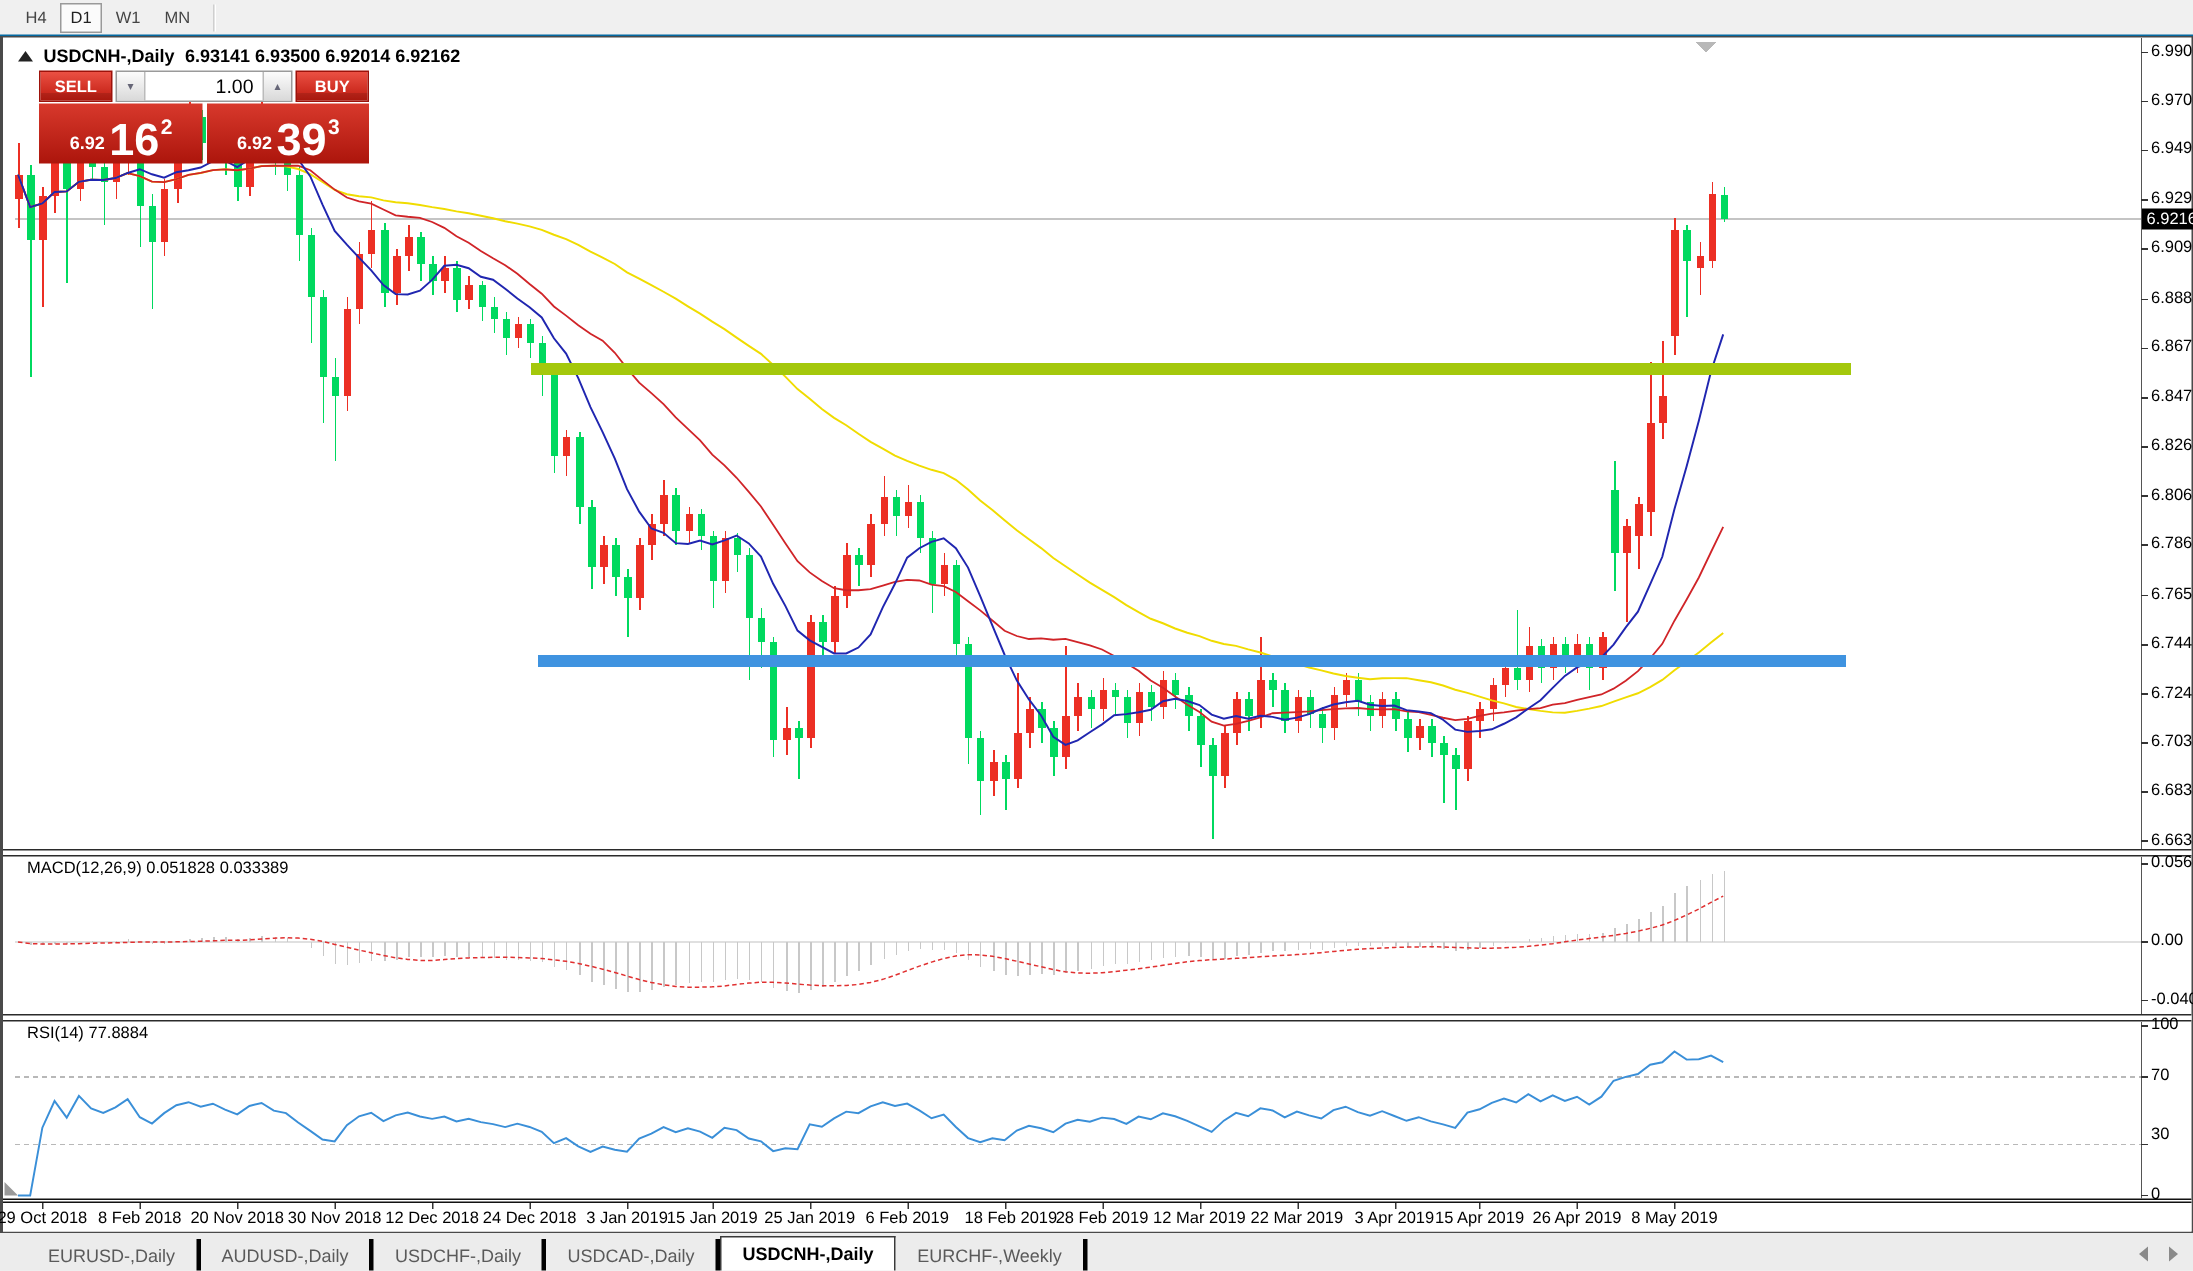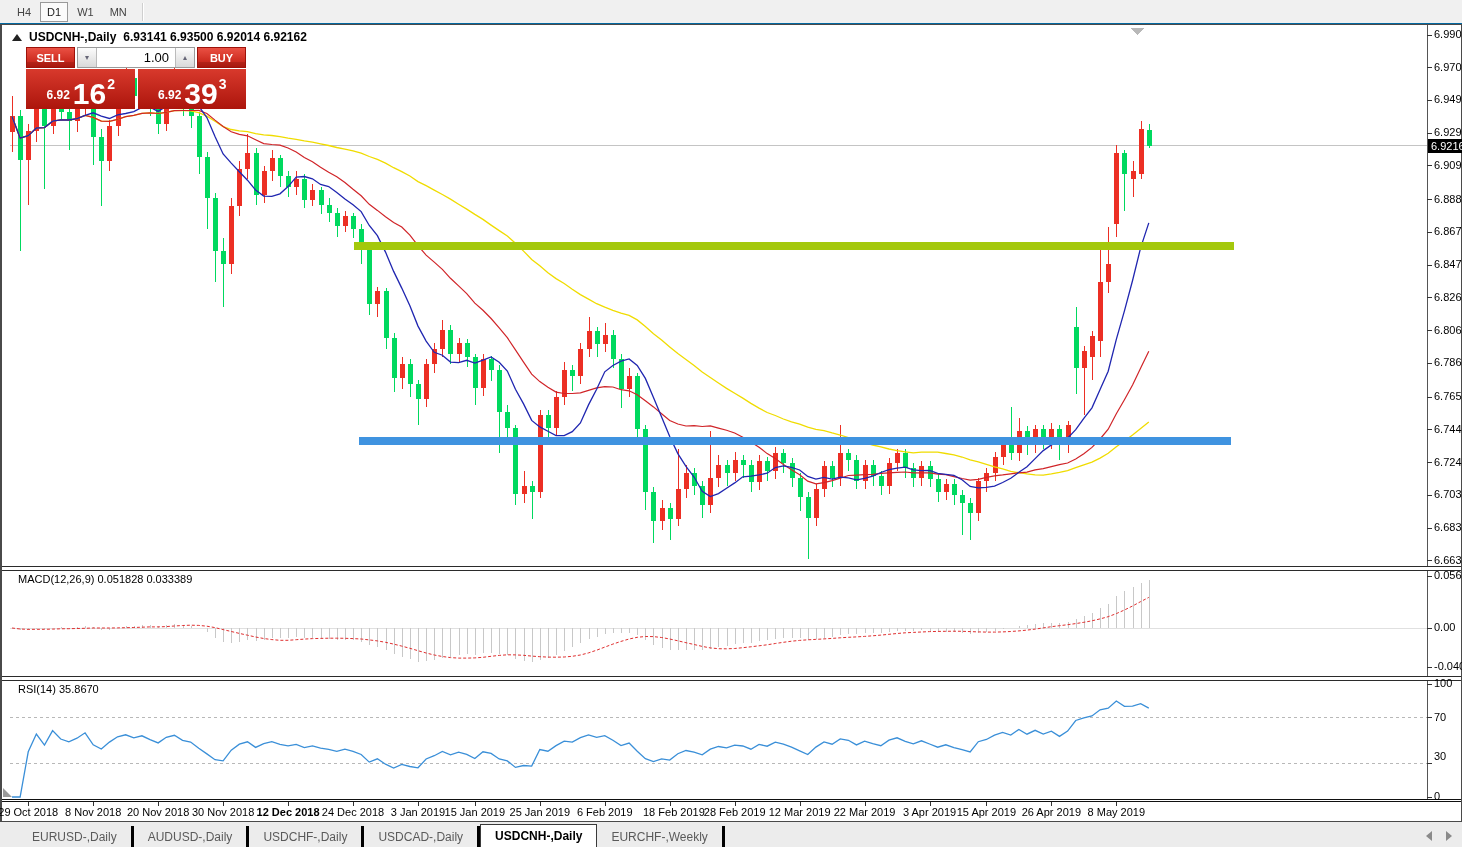--- a/index.html
+++ b/index.html
@@ -614,43 +614,43 @@
         <line x1="8" y1="36.900000000000006" x2="1425" y2="36.900000000000006" stroke="#b8b8b8" stroke-width="1" stroke-dasharray="3,3"></line>
         <line x1="8" y1="82.1" x2="1425" y2="82.1" stroke="#b8b8b8" stroke-width="1" stroke-dasharray="3,3"></line>
         <polyline points="10,116.0 18.119999999999997,116.0 26.24,70.8 34.36,53.0 42.48,64.1 50.599999999999994,49.6 58.72,58.0 66.84,60.9 74.96,57.2 83.08,51.8 91.19999999999999,63.8 99.32,68.0 107.44,61.1 115.55999999999999,55.8 123.67999999999999,53.8 131.79999999999998,56.8 139.92,54.8 148.04,58.7 156.16,61.9 164.27999999999997,56.3 172.39999999999998,54.3 180.51999999999998,59.4 188.64,61.1 196.76,67.3 204.88,72.9 212.99999999999997,78.7 221.11999999999998,79.9 229.23999999999998,69.1 237.35999999999999,63.2 245.48,60.8 253.59999999999997,66.4 261.71999999999997,62.6 269.84,60.7 277.96,63.3 286.08,64.9 294.2,63.4 302.32,66.6 310.44,64.8 318.55999999999995,67.1 326.67999999999995,68.4 334.79999999999995,70.4 342.91999999999996,68.1 351.03999999999996,70.3 359.15999999999997,73.5 367.28,81.1 375.4,77.8 383.52,83.2 391.64,87.0 399.76,83.4 407.87999999999994,85.5 415.99999999999994,86.8 424.11999999999995,78.0 432.23999999999995,74.7 440.35999999999996,70.4 448.47999999999996,73.8 456.59999999999997,71.2 464.71999999999997,73.4 472.84,77.5 480.96,70.8 489.0799999999999,72.4 497.19999999999993,78.0 505.31999999999994,79.9 513.4399999999999,86.4 521.56,84.5 529.68,85.1 537.8,68.5 545.92,70.2 554.04,64.6 562.16,60.1 570.28,61.1 578.4,56.6 586.52,53.9 594.64,56.3 602.76,54.7 610.88,59.3 618.9999999999999,64.5 627.1199999999999,62.1 635.2399999999999,70.3 643.3599999999999,77.7 651.4799999999999,80.5 659.5999999999999,77.9 667.7199999999999,79.1 675.8399999999999,72.7 683.9599999999999,69.5 692.0799999999999,71.2 700.1999999999999,73.8 708.3199999999999,68.1 716.4399999999999,65.5 724.56,66.8 732.68,64.1 740.8,65.0 748.92,68.2 757.04,63.4 765.16,65.2 773.28,61.2 781.4,63.2 789.52,66.2 797.6399999999999,69.9 805.7599999999999,73.6 813.8799999999999,66.1 821.9999999999999,60.9 830.1199999999999,63.2 838.2399999999999,57.9 846.3599999999999,59.3 854.4799999999999,63.9 862.5999999999999,60.1 870.7199999999999,62.6 878.8399999999999,64.7 886.9599999999999,59.1 895.0799999999999,56.8 903.1999999999999,60.4 911.3199999999999,62.8 919.4399999999999,59.8 927.56,63.0 935.68,66.2 943.8,63.8 951.92,66.6 960.04,68.6 968.1599999999999,70.9 976.2799999999999,60.7 984.3999999999999,58.5 992.5199999999999,54.2 1000.6399999999999,51.4 1008.7599999999999,54.0 1016.8799999999999,48.4 1025,53.2 1033.12,49.3 1041.24,53.0 1049.36,50.2 1057.4799999999998,55.4 1065.6,50.1 1073.7199999999998,39.5 1081.84,36.9 1089.9599999999998,35.0 1098.08,28.8 1106.1999999999998,27.2 1114.32,20.0 1122.4399999999998,25.4 1130.56,25.2 1138.6799999999998,22.7 1146.8,27.1" fill="none" stroke="#3a8fd8" stroke-width="1.3" shape-rendering="auto"></polyline>
         <line x1="1425.5" y1="0" x2="1425.5" y2="118" stroke="#555" stroke-width="1"></line>
         <line x1="1425" y1="3.000000000000014" x2="1430" y2="3.000000000000014" stroke="#333" stroke-width="1"></line>
         <line x1="1425" y1="36.900000000000006" x2="1430" y2="36.900000000000006" stroke="#333" stroke-width="1"></line>
         <line x1="1425" y1="82.1" x2="1430" y2="82.1" stroke="#333" stroke-width="1"></line>
         <line x1="1425" y1="116" x2="1430" y2="116" stroke="#333" stroke-width="1"></line>
       </svg>
     <div class="pane-label">
-      <span>RSI(14)</span> <span>35.8670</span>
+      <span>RSI(14)</span> <span>77.8884</span>
     </div>
     <div id="rsi-axis-labels">
         <div class="axis-label" style="top: -4px;">100</div>
         <div class="axis-label" style="top: 29.9px;">70</div>
         <div class="axis-label" style="top: 69px;">30</div>
         <div class="axis-label" style="top: 109px;">0</div>
       </div>
     <div class="grip"></div>
   </div>
 
   <div class="axis-divider"></div>
   <div class="date-axis" id="date-axis">
       <div class="date-tick" style="left: 26.24px;"></div>
       <div class="date-label" style="left: 26.24px;">29 Oct 2018</div>
       <div class="date-tick" style="left: 91.2px;"></div>
-      <div class="date-label" style="left: 91.2px;">8 Nov 2018</div>
+      <div class="date-label" style="left: 91.2px;">8 Feb 2018</div>
       <div class="date-tick" style="left: 156.16px;"></div>
       <div class="date-label" style="left: 156.16px;">20 Nov 2018</div>
       <div class="date-tick" style="left: 221.12px;"></div>
       <div class="date-label" style="left: 221.12px;">30 Nov 2018</div>
       <div class="date-tick" style="left: 286.08px;"></div>
-      <div class="date-label" style="left: 286.08px; font-weight: bold;">12 Dec 2018</div>
+      <div class="date-label" style="left: 286.08px;">12 Dec 2018</div>
       <div class="date-tick" style="left: 351.04px;"></div>
       <div class="date-label" style="left: 351.04px;">24 Dec 2018</div>
       <div class="date-tick" style="left: 416px;"></div>
       <div class="date-label" style="left: 416px;">3 Jan 2019</div>
       <div class="date-tick" style="left: 472.84px;"></div>
       <div class="date-label" style="left: 472.84px;">15 Jan 2019</div>
       <div class="date-tick" style="left: 537.8px;"></div>
       <div class="date-label" style="left: 537.8px;">25 Jan 2019</div>
       <div class="date-tick" style="left: 602.76px;"></div>
       <div class="date-label" style="left: 602.76px;">6 Feb 2019</div>

